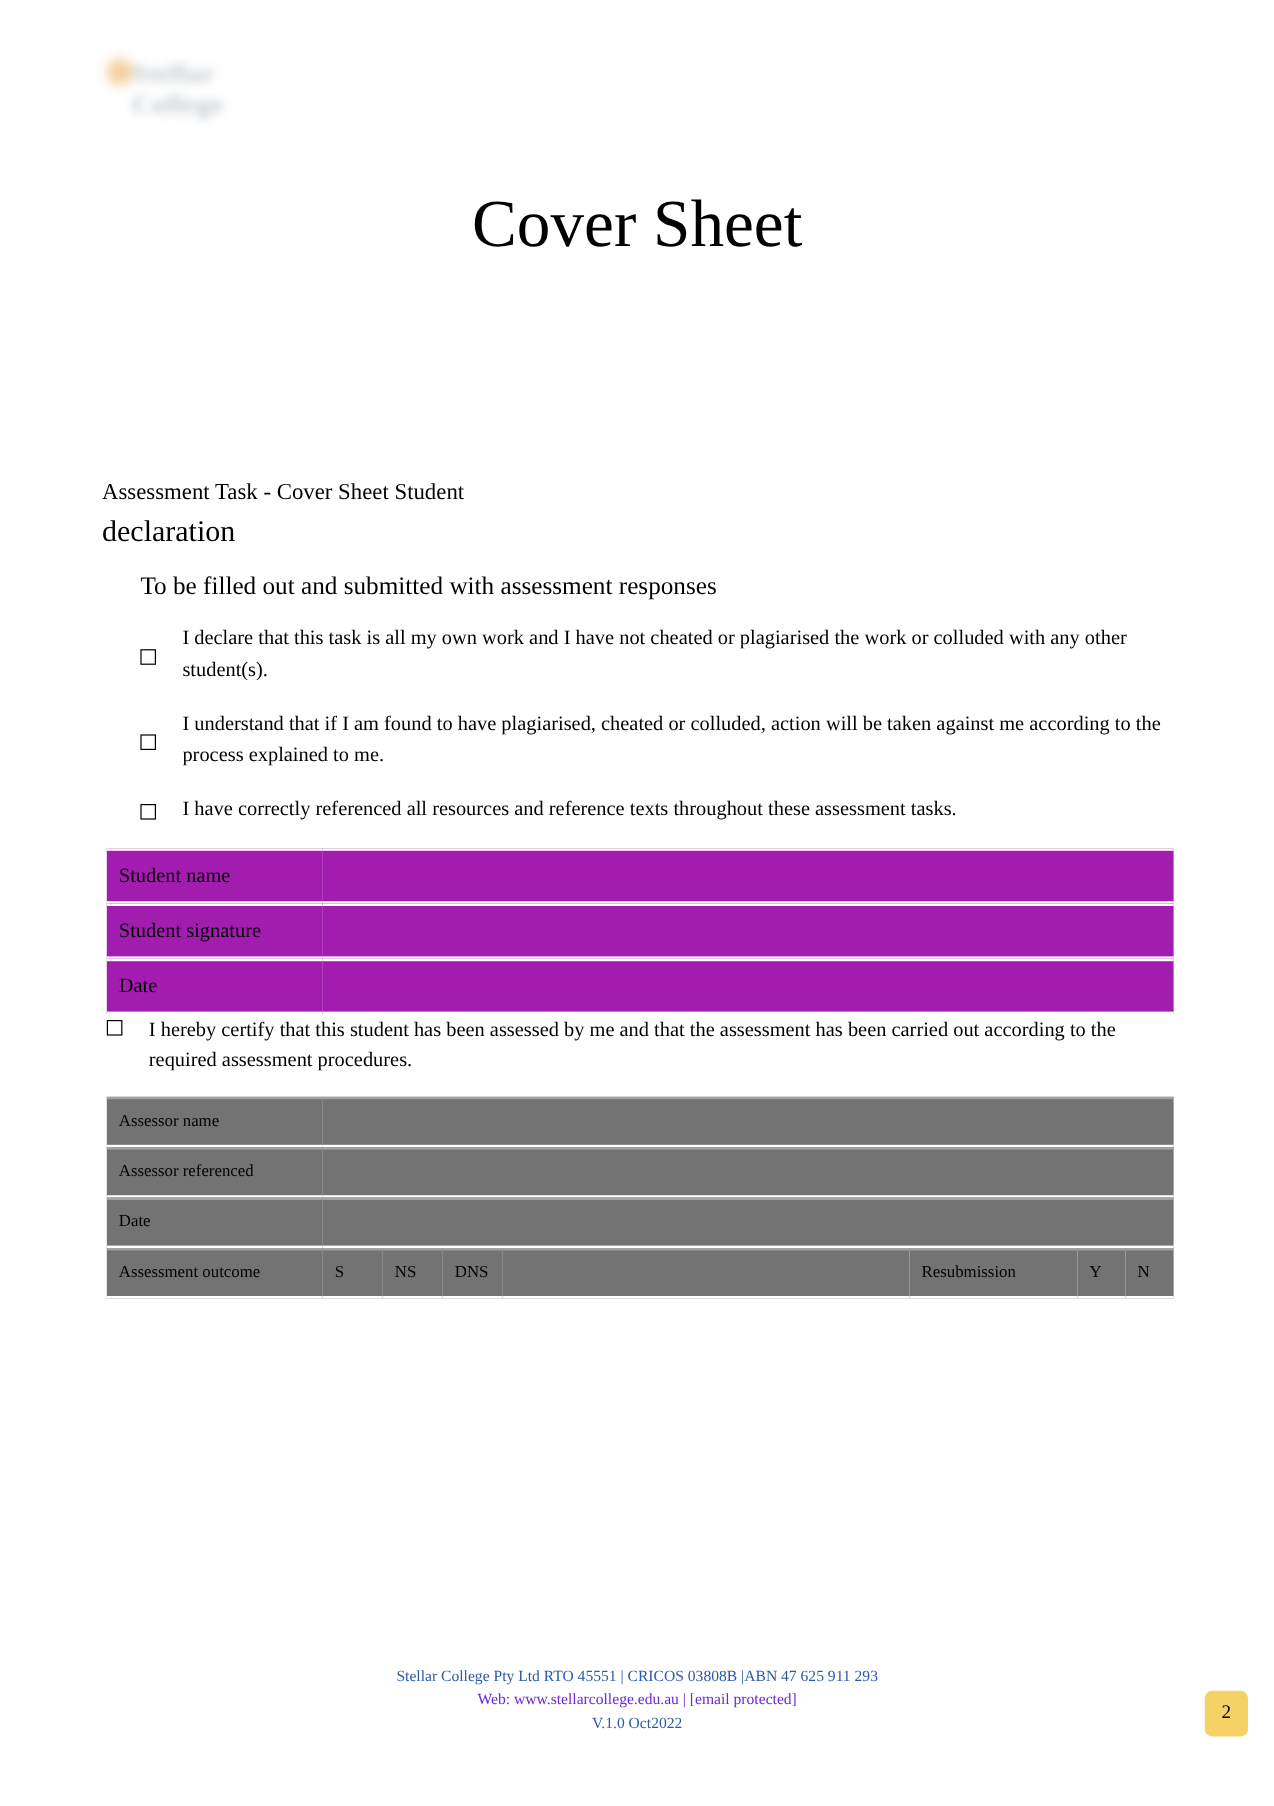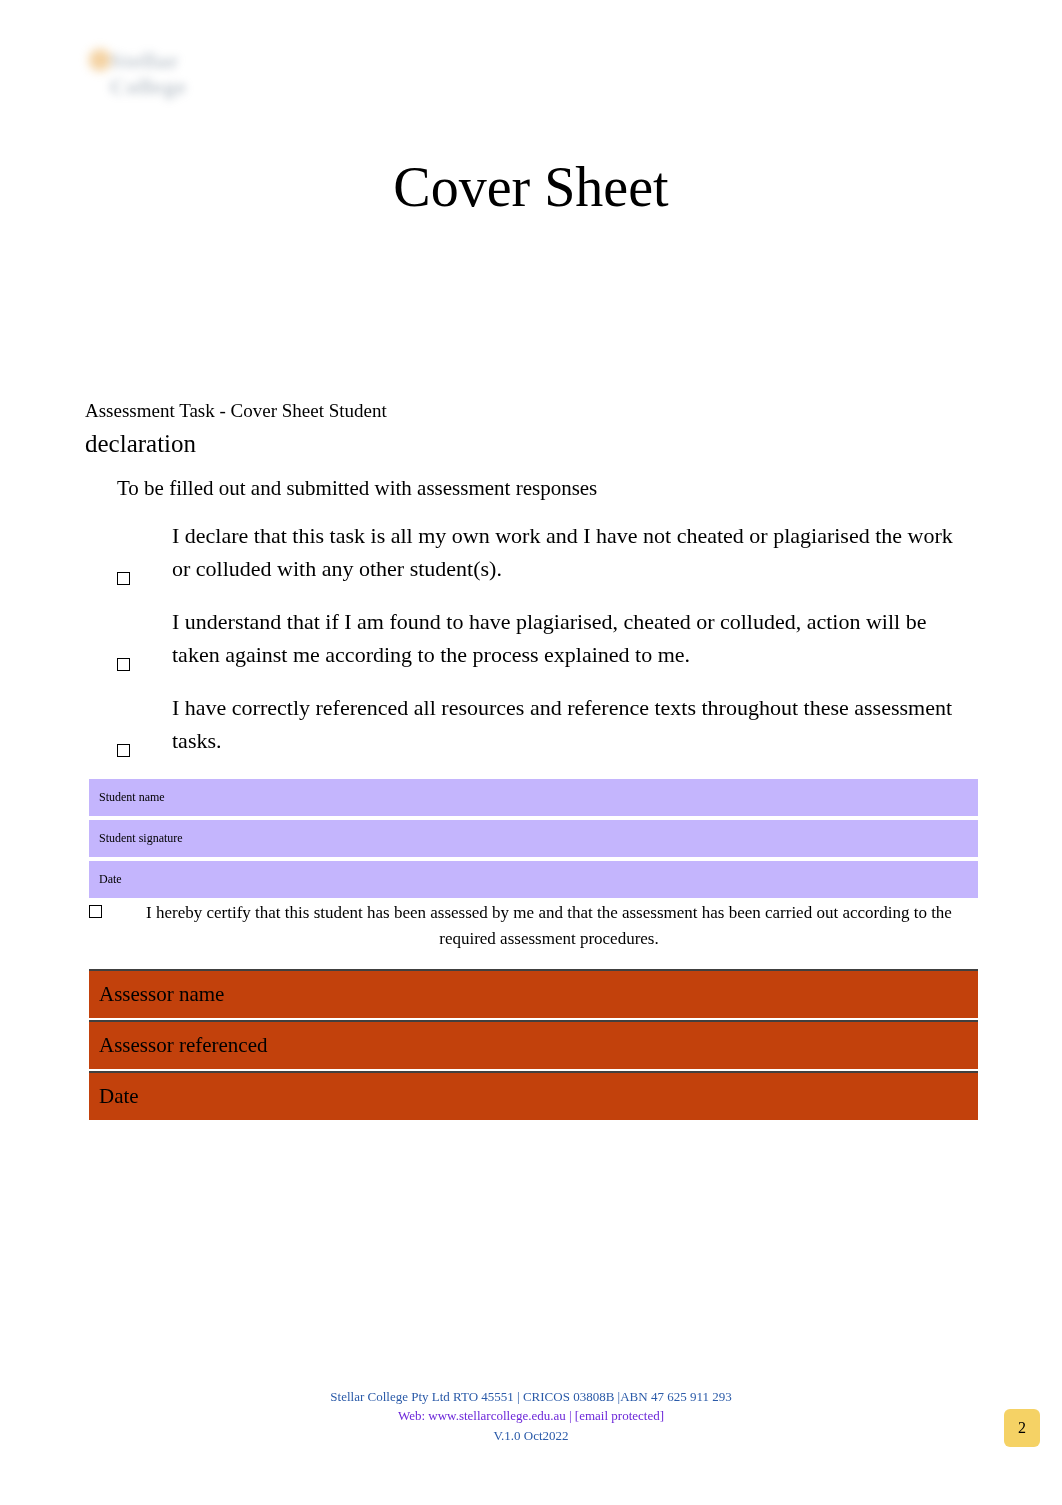--- a/index.html
+++ b/index.html
@@ -69,81 +69,79 @@
       font-size: 21px;
       margin-left: 32px;
       margin-bottom: 18px;
     }
     .checklist {
       list-style: none;
       margin-left: 32px;
     }
     .checklist li {
       display: flex;
-      align-items: flex-end;
+      align-items: center;
       margin-bottom: 20px;
-      font-size: 22px;
+      font-size: 17px;
       line-height: 1.5;
-      gap: 20px;
     }
     .checkbox {
       display: inline-block;
       width: 13px;
       height: 13px;
       border: 1px solid #000;
       flex-shrink: 0;
       margin-right: 22px;
       margin-top: 5px;
     }
     .student-table {
       width: 100%;
       margin-left: 4px;
       margin-top: 8px;
       border-collapse: separate;
       border-spacing: 0;
     }
     .student-table td {
       padding: 11px 10px;
-      font-size: 12px;
-      background: #c4b5fd;
+      font-size: 17px;
+      background: #a21caf;
       border-top: 2px solid #fff;
       border-bottom: 2px solid #fff;
     }
     .student-table .label-cell {
       width: 180px;
     }
     .assessor-heading {
       font-size: 19px;
       margin-top: 26px;
       margin-bottom: 18px;
       margin-left: 4px;
     }
     .assessor-checklist {
       list-style: none;
       margin-left: 4px;
       margin-bottom: 18px;
-      text-align: center;
     }
     .assessor-checklist li {
       display: flex;
       align-items: flex-start;
       font-size: 17px;
       line-height: 1.5;
     }
     .assessor-table {
       width: 100%;
       margin-left: 4px;
       border-collapse: separate;
       border-spacing: 0;
     }
     .assessor-table td {
       padding: 11px 10px;
-      font-size: 21px;
-      background: #c2410c;
-      border-top: 2px solid #404040;
+      font-size: 14px;
+      background: #737373;
+      border-top: 2px solid #a3a3a3;
       border-bottom: 2px solid #fff;
     }
     .outcome-row td {
       padding: 11px 10px;
     }
     .outcome-label {
       width: 180px;
     }
     .outcome-opt {
       width: 50px;
@@ -251,20 +249,30 @@
       <td colspan="7"></td>
     </tr>
     <tr>
       <td class="label-cell">Assessor referenced</td>
       <td colspan="7"></td>
     </tr>
     <tr>
       <td class="label-cell">Date</td>
       <td colspan="7"></td>
     </tr>
+    <tr class="outcome-row">
+      <td class="outcome-label">Assessment outcome</td>
+      <td class="outcome-opt">S</td>
+      <td class="outcome-opt">NS</td>
+      <td class="outcome-opt">DNS</td>
+      <td class="outcome-gap"></td>
+      <td class="outcome-resub">Resubmission</td>
+      <td class="outcome-yn">Y</td>
+      <td class="outcome-yn">N</td>
+    </tr>
   </tbody>
     </table>
 
 </div>
 
 <div class="footer">
   <div>Stellar College Pty Ltd RTO 45551 | CRICOS 03808B |ABN 47 625 911 293</div>
   <div class="line2">Web: www.stellarcollege.edu.au   | [email protected]</div>
   <div>V.1.0 Oct2022</div>
 </div>

